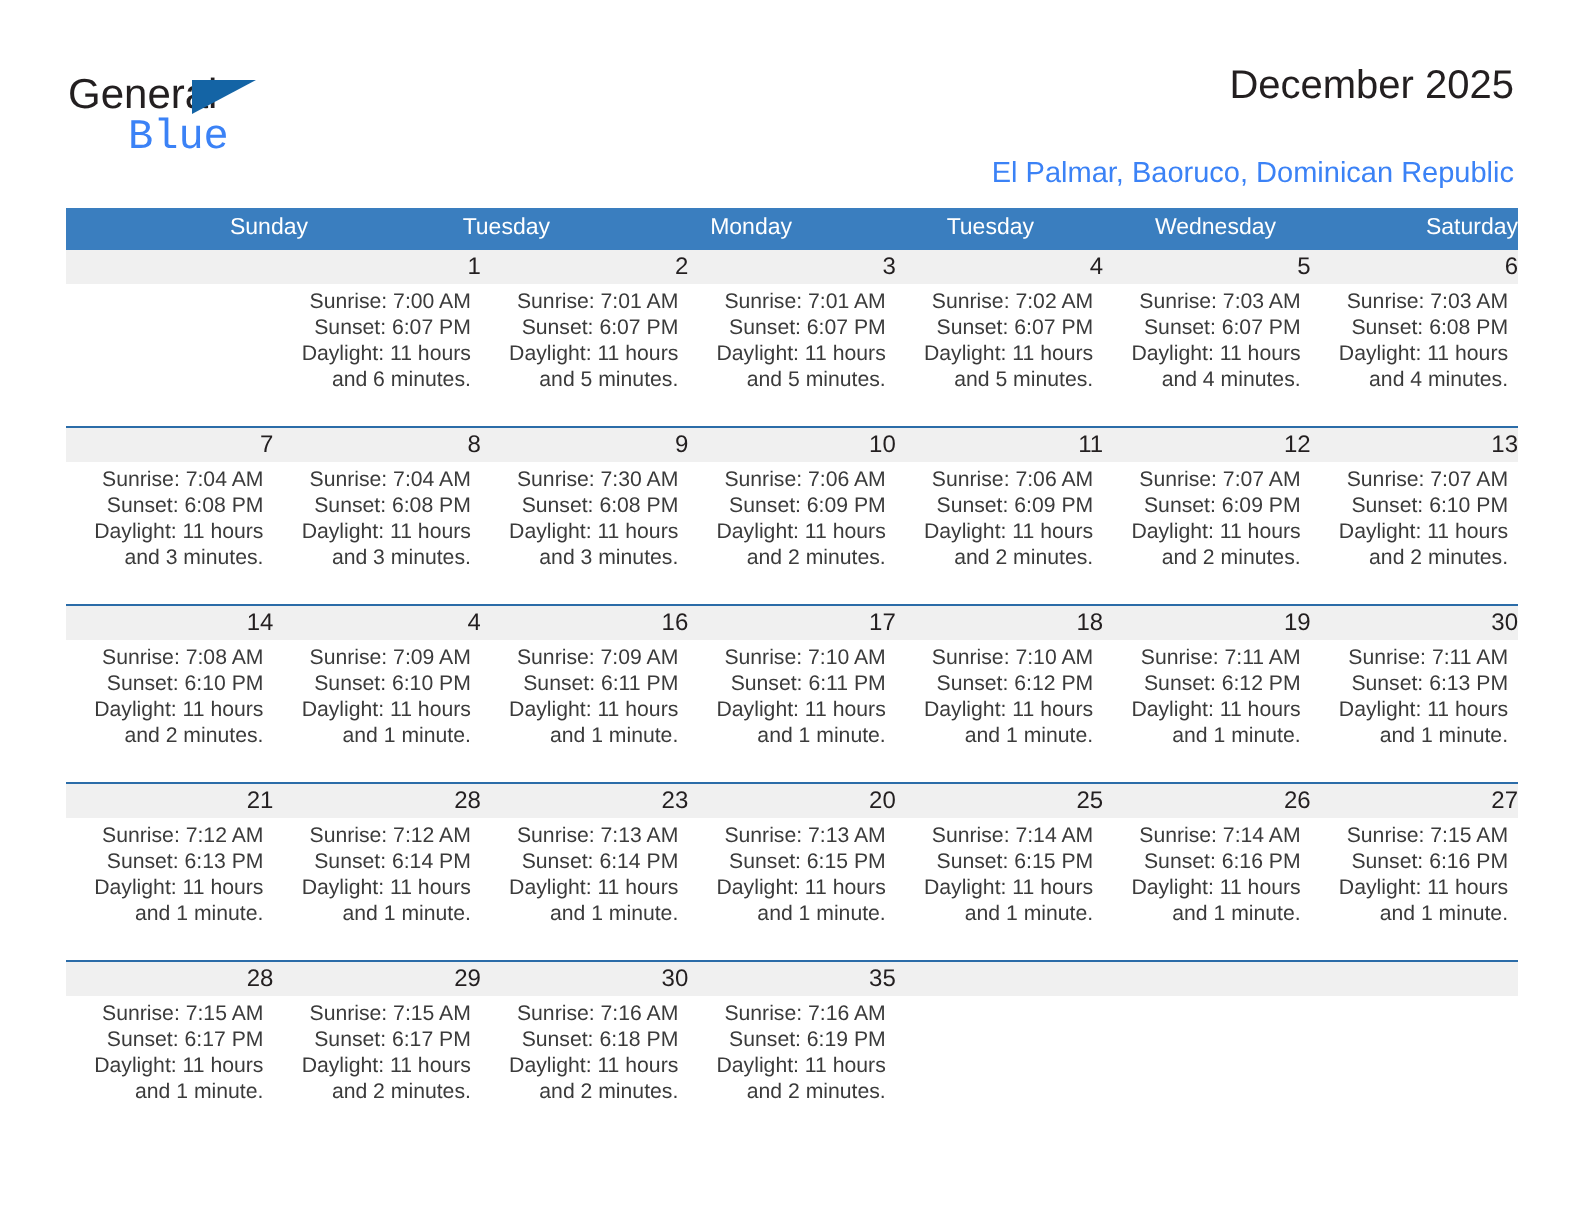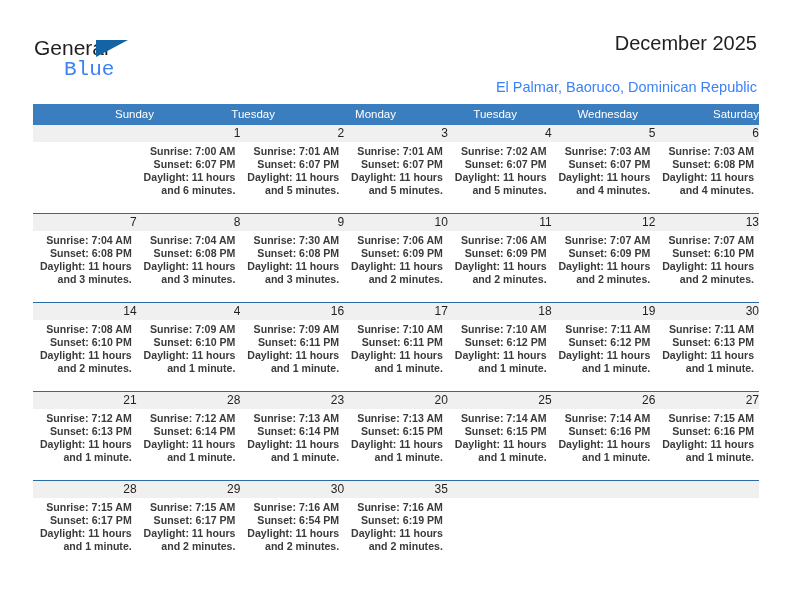--- a/index.html
+++ b/index.html
@@ -127,21 +127,20 @@
     background: #f0f0f0;
   }
   .day-num {
     font-size: 12px;
     line-height: 17px;
     padding-left: 5px;
     color: #231f20;
   }
   .day-body {
     padding: 3px 5px 0 5px;
-    font-weight: bold;
   }
   .day-line {
     font-size: 10.6px;
     line-height: 13.1px;
     color: #3b3b3b;
     white-space: nowrap;
   }
 </style>
 </head>
 <body>
@@ -510,21 +509,21 @@
                 <div class="day-line">Daylight: 11 hours</div>
                 <div class="day-line">and 2 minutes.</div>
               </div>
             </div>
             <div class="day">
               <div class="day-num-band">
                 <div class="day-num">30</div>
               </div>
               <div class="day-body">
                 <div class="day-line">Sunrise: 7:16 AM</div>
-                <div class="day-line">Sunset: 6:54 PM</div>
+                <div class="day-line">Sunset: 6:18 PM</div>
                 <div class="day-line">Daylight: 11 hours</div>
                 <div class="day-line">and 2 minutes.</div>
               </div>
             </div>
             <div class="day">
               <div class="day-num-band">
                 <div class="day-num">35</div>
               </div>
               <div class="day-body">
                 <div class="day-line">Sunrise: 7:16 AM</div>

